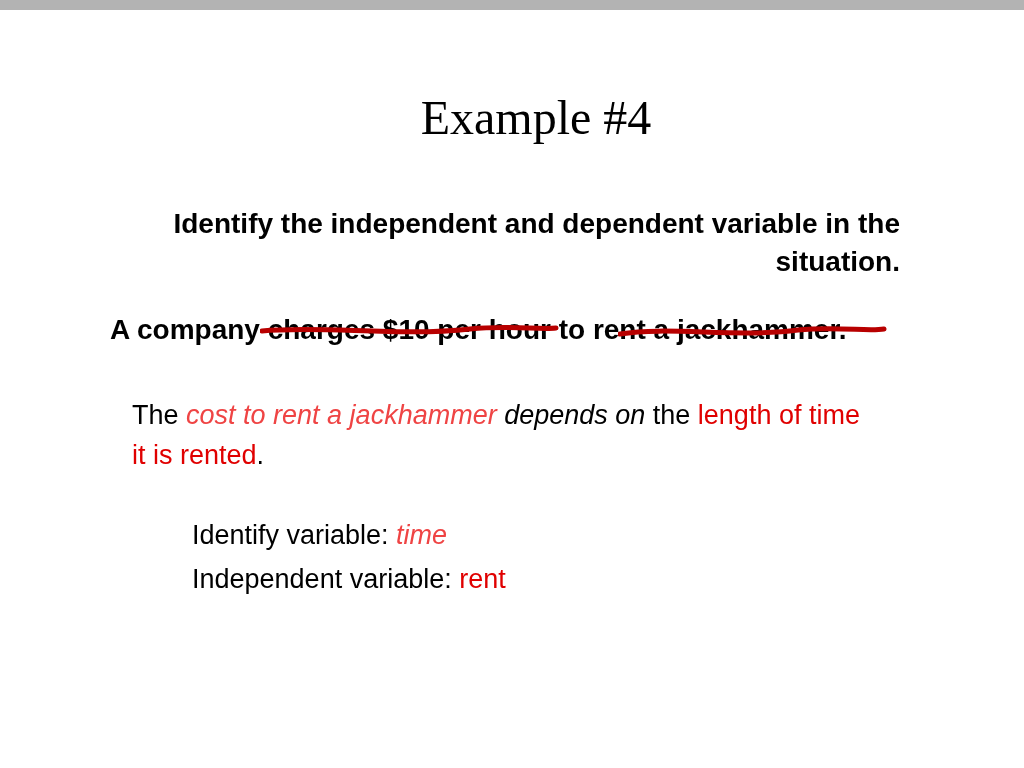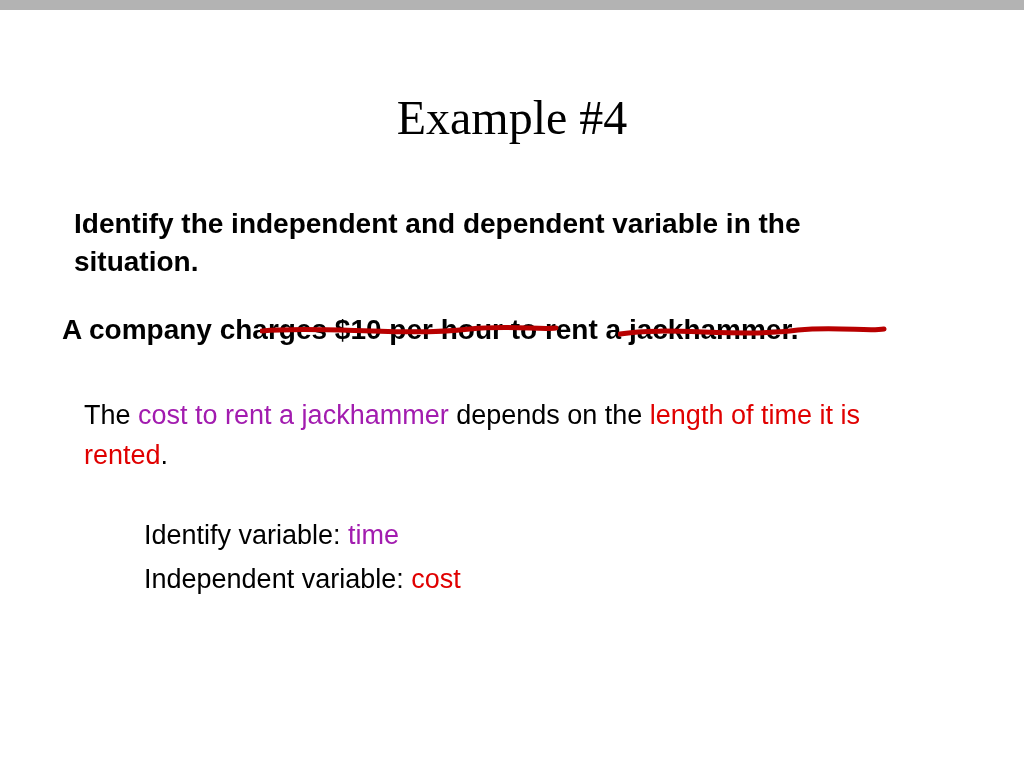--- a/index.html
+++ b/index.html
@@ -11,60 +11,62 @@
       position: relative;
       overflow: hidden;
     }
     .top-bar {
       width: 100%;
       height: 10px;
       background: #b3b3b3;
     }
     .slide {
       padding: 20px 44px;
+      margin-left: 48px;
     }
     .title {
       font-family: "Times New Roman", Times, serif;
       font-weight: normal;
       font-size: 48px;
       text-align: center;
       margin-top: 60px;
       margin-bottom: 60px;
       color: #000;
     }
     .instruction {
       font-weight: bold;
       font-size: 28px;
       color: #000;
       line-height: 1.35;
       margin-left: 30px;
       margin-right: 80px;
       margin-bottom: 30px;
+      text-align: right;
     }
     .problem {
       font-weight: bold;
       font-size: 28px;
       color: #000;
       line-height: 1.35;
       margin-left: 18px;
       margin-right: 60px;
       margin-bottom: 48px;
       position: relative;
     }
     .explain {
       font-size: 27px;
       line-height: 1.45;
       margin-left: 40px;
       margin-right: 120px;
       margin-bottom: 40px;
       color: #000;
     }
-    .blue { color: #a21caf; }
+    .blue { color: #ef4444; font-style: italic; }
     .red  { color: #e00000; }
-    .ital { }
+    .ital { font-style: italic; }
     .answers {
       font-size: 27px;
       line-height: 1.55;
       margin-left: 100px;
       color: #000;
     }
     .answers .row { margin-bottom: 2px; }
     .underline-annot {
       position: absolute;
       pointer-events: none;
@@ -87,21 +89,21 @@
 
   <p class="explain">
     <span>The </span><span class="blue">cost to rent a jackhammer</span><span class="ital"> depends on </span><span>the </span><span class="red">length of time it is rented</span><span>.</span>
   </p>
 
   <div class="answers">
     <div class="row">
       <span>Identify variable: </span><span class="blue">time</span>
     </div>
     <div class="row">
-      <span>Independent variable: </span><span class="red">cost</span>
+      <span>Independent variable: </span><span class="red">rent</span>
     </div>
   </div>
 </div>
 
 <div class="underline-annot" style="left:260px; top:322px;">
   <svg width="300" height="18" viewBox="0 0 300 18">
     <path d="M2 9 C 60 3, 140 15, 210 7 C 250 3, 280 8, 296 6" stroke="#b80000" stroke-width="5" fill="none" stroke-linecap="round"></path>
   </svg>
 </div>
 <div class="underline-annot" style="left:618px; top:322px;">

